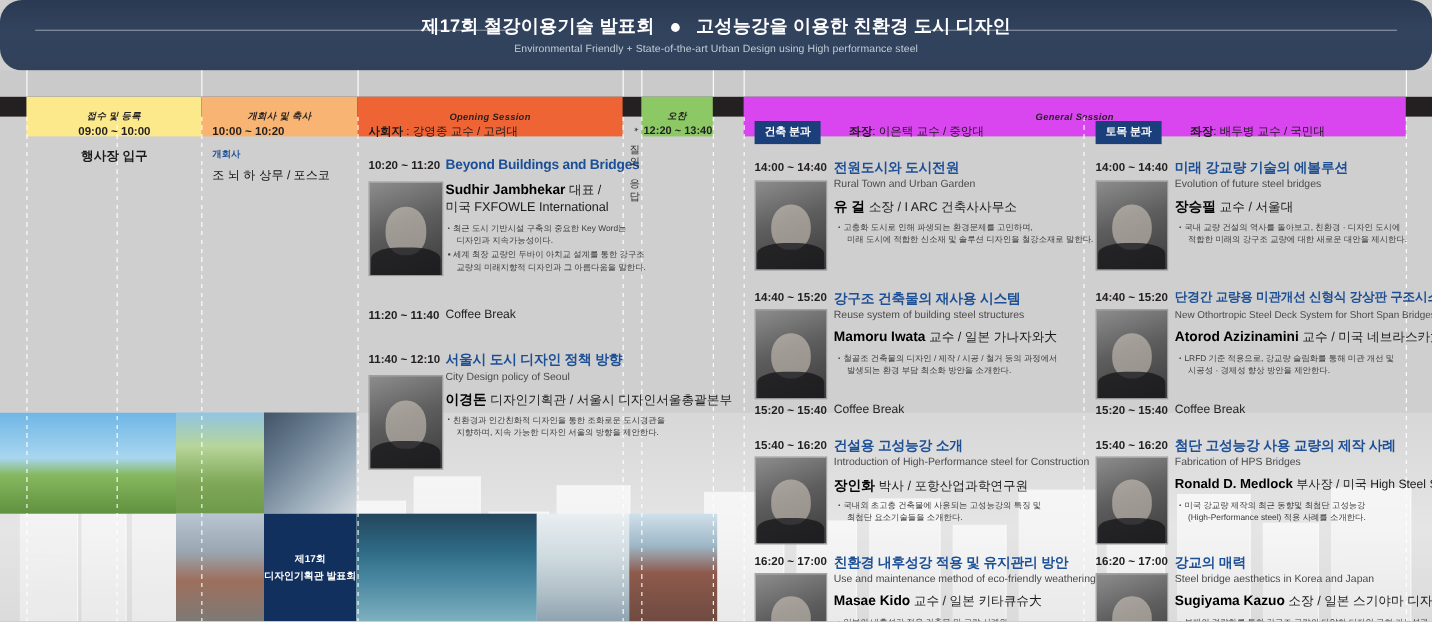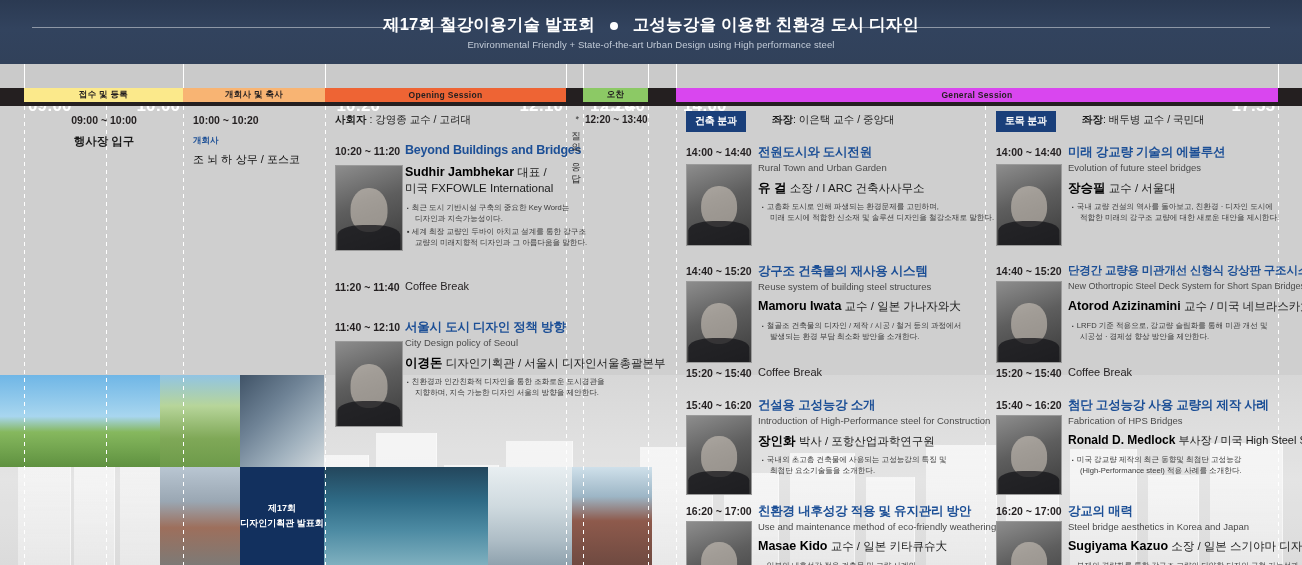--- a/index.html
+++ b/index.html
@@ -6,43 +6,43 @@
   body{
     width:1302px;height:565px;overflow:hidden;
     font-family:"Liberation Sans","DejaVu Sans",sans-serif;
     background:#cfcfcf;position:relative;
   }
   .poster{position:absolute;inset:0;width:1302px;height:565px;overflow:hidden;background:#cfcfcf;}
 
   
   .header{position:absolute;left:0;top:0;width:1302px;height:64px;
           background:linear-gradient(180deg,#2b3a52 0%,#32435e 45%,#31415a 100%);
-          color:#fff;}
+          color:#fff;border-radius:20px;}
   .hdr-inner{position:absolute;left:0;right:0;top:14px;text-align:center;}
   .hdr-line{position:absolute;top:27px;height:1px;background:rgba(255,255,255,.45);}
   .hdr-line.l{left:32px;width:430px;}
   .hdr-line.r{right:32px;width:430px;}
   .hdr-title{font-size:16.5px;font-weight:bold;letter-spacing:.2px;line-height:20px;white-space:nowrap;}
   .hdr-title .t1{color:#ffffff;}
   .hdr-dot{display:inline-block;width:8px;height:8px;border-radius:50%;background:#fff;
            margin:0 10px 0 10px;vertical-align:middle;}
   .hdr-title .t2{color:#ffffff;}
   .hdr-sub{margin-top:5px;font-size:9.5px;color:#c3ccd8;font-weight:normal;letter-spacing:.1px;}
 
   
   .axis{position:absolute;left:0;top:64px;width:1302px;height:24px;background:#cacaca;}
   .tick{position:absolute;top:0;width:1px;height:24px;background:#ffffff;}
   .tlabel{position:absolute;top:4px;font-size:17px;font-weight:bold;color:#ffffff;
           transform:translateX(-100%);padding-right:3px;white-space:nowrap;margin-top:28px;}
   .tlabel.first{transform:none;padding-left:4px;padding-right:0;}
 
   
   .band{position:absolute;left:0;top:88px;width:1302px;height:18px;background:#241f20;}
-  .seg{position:absolute;top:0;height:14px;display:flex;align-items:center;justify-content:center;
-       font-size:8.5px;font-weight:bold;color:#231f20;letter-spacing:.3px;}
+  .seg{position:absolute;top:0;height:36px;display:flex;align-items:center;justify-content:center;
+       font-size:8.5px;font-weight:bold;color:#231f20;letter-spacing:.3px;font-style:italic;}
 
   
   .bodyarea{position:absolute;left:0;top:106px;width:1302px;height:459px;}
   .vdash{position:absolute;top:0;bottom:0;width:1px;
          background:repeating-linear-gradient(180deg,#ffffff 0 4px,transparent 4px 8px);}
 
   
   .collage{position:absolute;left:0;bottom:0;width:1302px;height:190px;overflow:hidden;}
   .city{position:absolute;left:0;bottom:0;width:1302px;height:190px;
         background:linear-gradient(180deg,#d8d8d8 0%,#e6e6e6 55%,#dcdcdc 100%);opacity:.95;}

